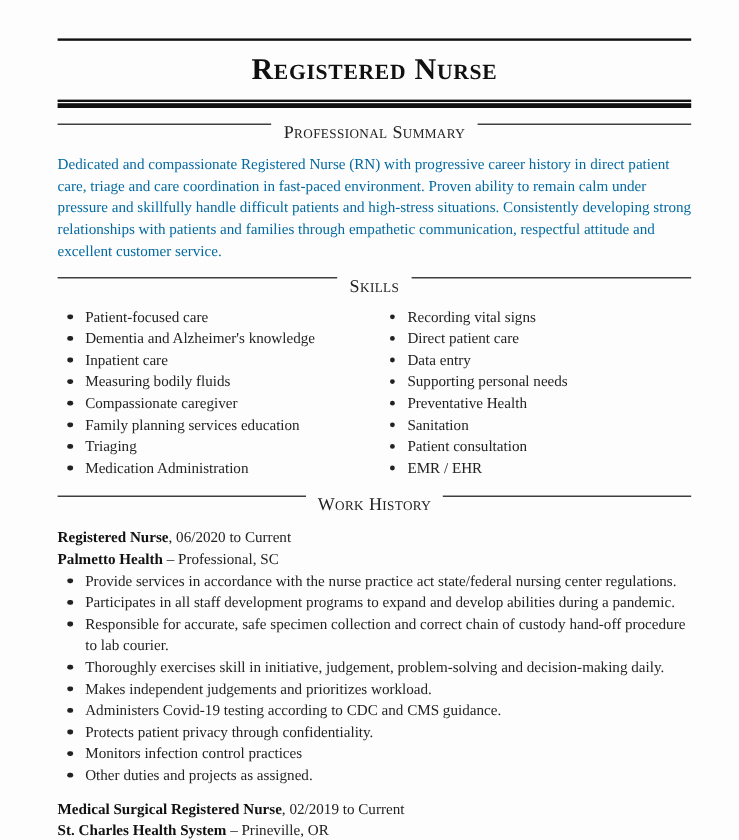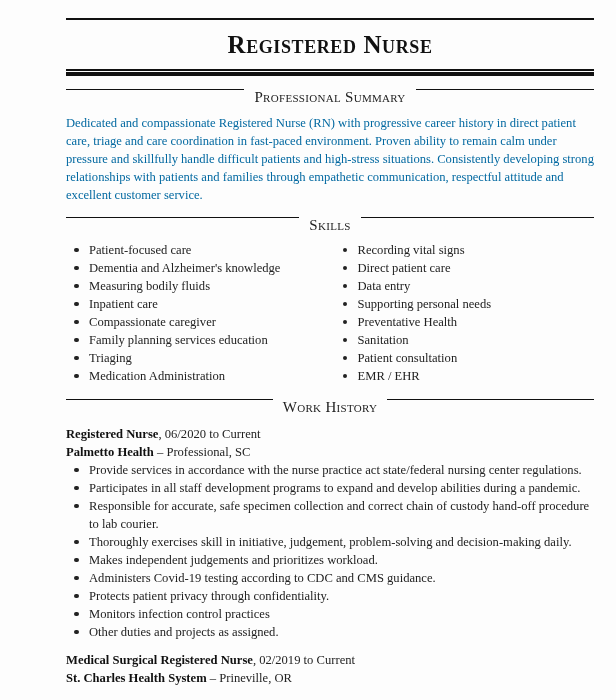--- a/index.html
+++ b/index.html
@@ -11,22 +11,22 @@
       width: 616px;
       height: 700px;
       overflow: hidden;
       font-family: "Liberation Serif", "DejaVu Serif", serif;
       color: #222;
       font-size: 13px;
     }
     .page {
       position: relative;
       width: 528px;
-      margin-left: 66px;
-      padding-top: 18px;
+      margin-left: 48px;
+      padding-top: 32px;
     }
     .rule-top {
       height: 2px;
       background: #111;
     }
     .name {
       text-align: center;
       font-weight: bold;
       font-variant: small-caps;
       font-size: 25px;
@@ -128,22 +128,22 @@
 
   <div class="section-head" style="margin-top:13px;">
     <div class="line"></div>
     <div class="label">Skills</div>
     <div class="line"></div>
   </div>
   <div class="skills">
     <ul class="col1">
       <li class="bullet-item"><span class="dot"></span><span>Patient-focused care</span></li>
       <li class="bullet-item"><span class="dot"></span><span>Dementia and Alzheimer's knowledge</span></li>
+      <li class="bullet-item"><span class="dot"></span><span>Inpatient care</span></li>
       <li class="bullet-item"><span class="dot"></span><span>Measuring bodily fluids</span></li>
-      <li class="bullet-item"><span class="dot"></span><span>Inpatient care</span></li>
       <li class="bullet-item"><span class="dot"></span><span>Compassionate caregiver</span></li>
       <li class="bullet-item"><span class="dot"></span><span>Family planning services education</span></li>
       <li class="bullet-item"><span class="dot"></span><span>Triaging</span></li>
       <li class="bullet-item"><span class="dot"></span><span>Medication Administration</span></li>
     </ul>
     <ul class="col2">
       <li class="bullet-item"><span class="dot"></span><span>Recording vital signs</span></li>
       <li class="bullet-item"><span class="dot"></span><span>Direct patient care</span></li>
       <li class="bullet-item"><span class="dot"></span><span>Data entry</span></li>
       <li class="bullet-item"><span class="dot"></span><span>Supporting personal needs</span></li>

